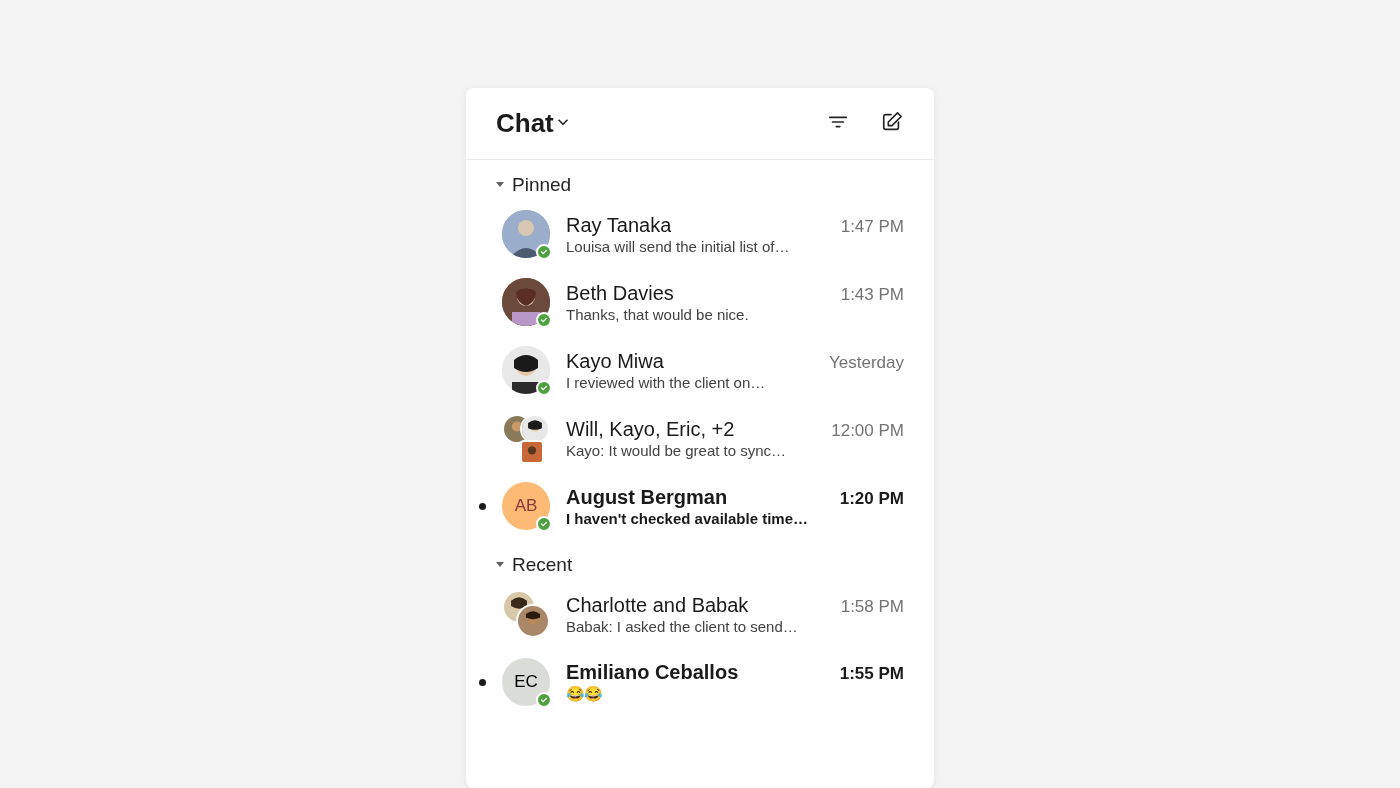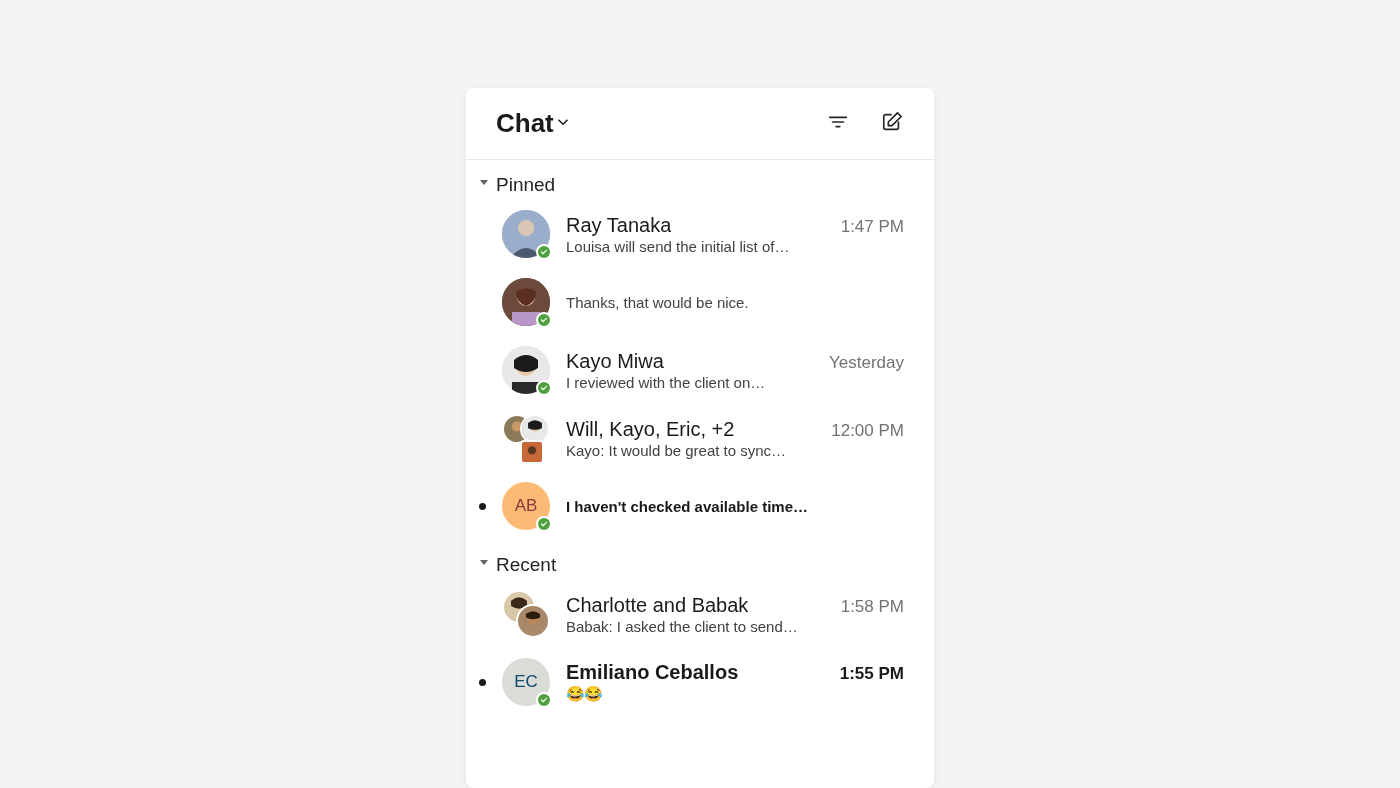--- a/index.html
+++ b/index.html
@@ -47,22 +47,23 @@
     width: 24px;
     height: 24px;
     display: flex;
     align-items: center;
     justify-content: center;
     cursor: pointer;
     color: #242424;
   }
   .section-header {
     display: flex;
+    align-items: center;
     gap: 6px;
-    padding: 14px 30px 4px 12px;
+    padding: 14px 30px 4px 28px;
     cursor: pointer;
   }
   .section-header .caret {
     color: #616161;
   }
   .section-label {
     font-size: 19px;
     color: #242424;
     font-weight: 400;
   }
@@ -269,20 +270,24 @@
             <rect x="10" y="34" width="28" height="14" fill="#b896c8"></rect>
           </svg>
       </div>
       <div class="presence">
           <svg viewBox="0 0 10 10">
             <path d="M2 5 L4 7 L8 3" stroke="#fff" stroke-width="1.5" fill="none" stroke-linecap="round"></path>
           </svg>
         </div>
     </div>
     <div class="text-col">
+      <div class="row1">
+        <span class="name">Beth Davies</span>
+        <span class="time">1:43 PM</span>
+      </div>
       <div class="preview">Thanks, that would be nice.</div>
     </div>
   </div>
 
   <div class="chat-item">
     <div class="dot-col"></div>
     <div class="avatar-wrap">
       <div class="avatar" style="background:#e8e8e8;">
         <svg class="photo" viewBox="0 0 48 48">
             <rect width="48" height="48" fill="#e8e8e8"></rect>
@@ -340,20 +345,24 @@
       </div>
     <div class="avatar-wrap">
       <div class="avatar" style="background:#fdba74; color:#8a3a3a;">AB</div>
       <div class="presence">
           <svg viewBox="0 0 10 10">
             <path d="M2 5 L4 7 L8 3" stroke="#fff" stroke-width="1.5" fill="none" stroke-linecap="round"></path>
           </svg>
         </div>
     </div>
     <div class="text-col">
+      <div class="row1">
+        <span class="name">August Bergman</span>
+        <span class="time">1:20 PM</span>
+      </div>
       <div class="preview">I haven't checked available time…</div>
     </div>
   </div>
 
   <div class="section-header">
     <span class="caret">
       <svg width="12" height="12" viewBox="0 0 24 24" fill="#616161">
           <polygon points="4,8 20,8 12,18"></polygon>
         </svg>
     </span>
@@ -383,21 +392,21 @@
       </div>
       <div class="preview">Babak: I asked the client to send…</div>
     </div>
   </div>
 
   <div class="chat-item unread">
     <div class="dot-col">
         <div class="dot"></div>
       </div>
     <div class="avatar-wrap">
-      <div class="avatar" style="background:#d9dcd7; color:#0c4a6e;text-align:right;">EC</div>
+      <div class="avatar" style="background:#d9dcd7; color:#000000;text-align:right;">EC</div>
       <div class="presence">
           <svg viewBox="0 0 10 10">
             <path d="M2 5 L4 7 L8 3" stroke="#fff" stroke-width="1.5" fill="none" stroke-linecap="round"></path>
           </svg>
         </div>
     </div>
     <div class="text-col">
       <div class="row1">
         <span class="name">Emiliano Ceballos</span>
         <span class="time">1:55 PM</span>

